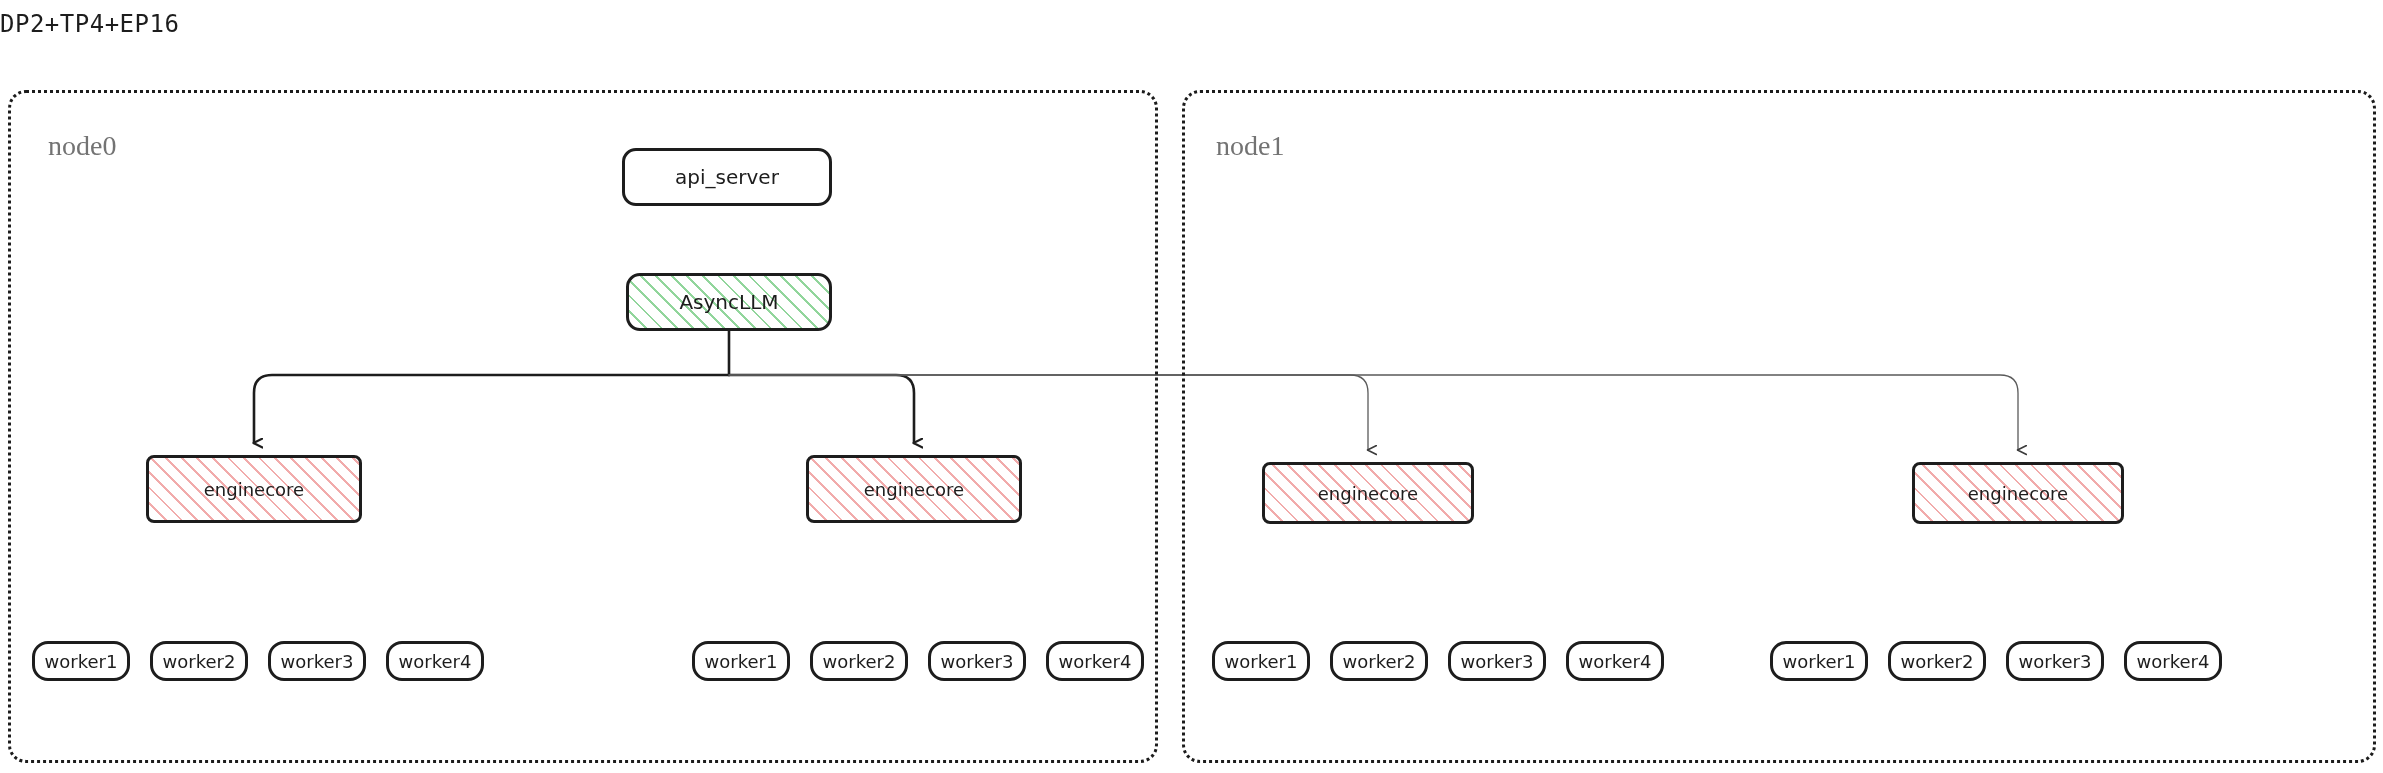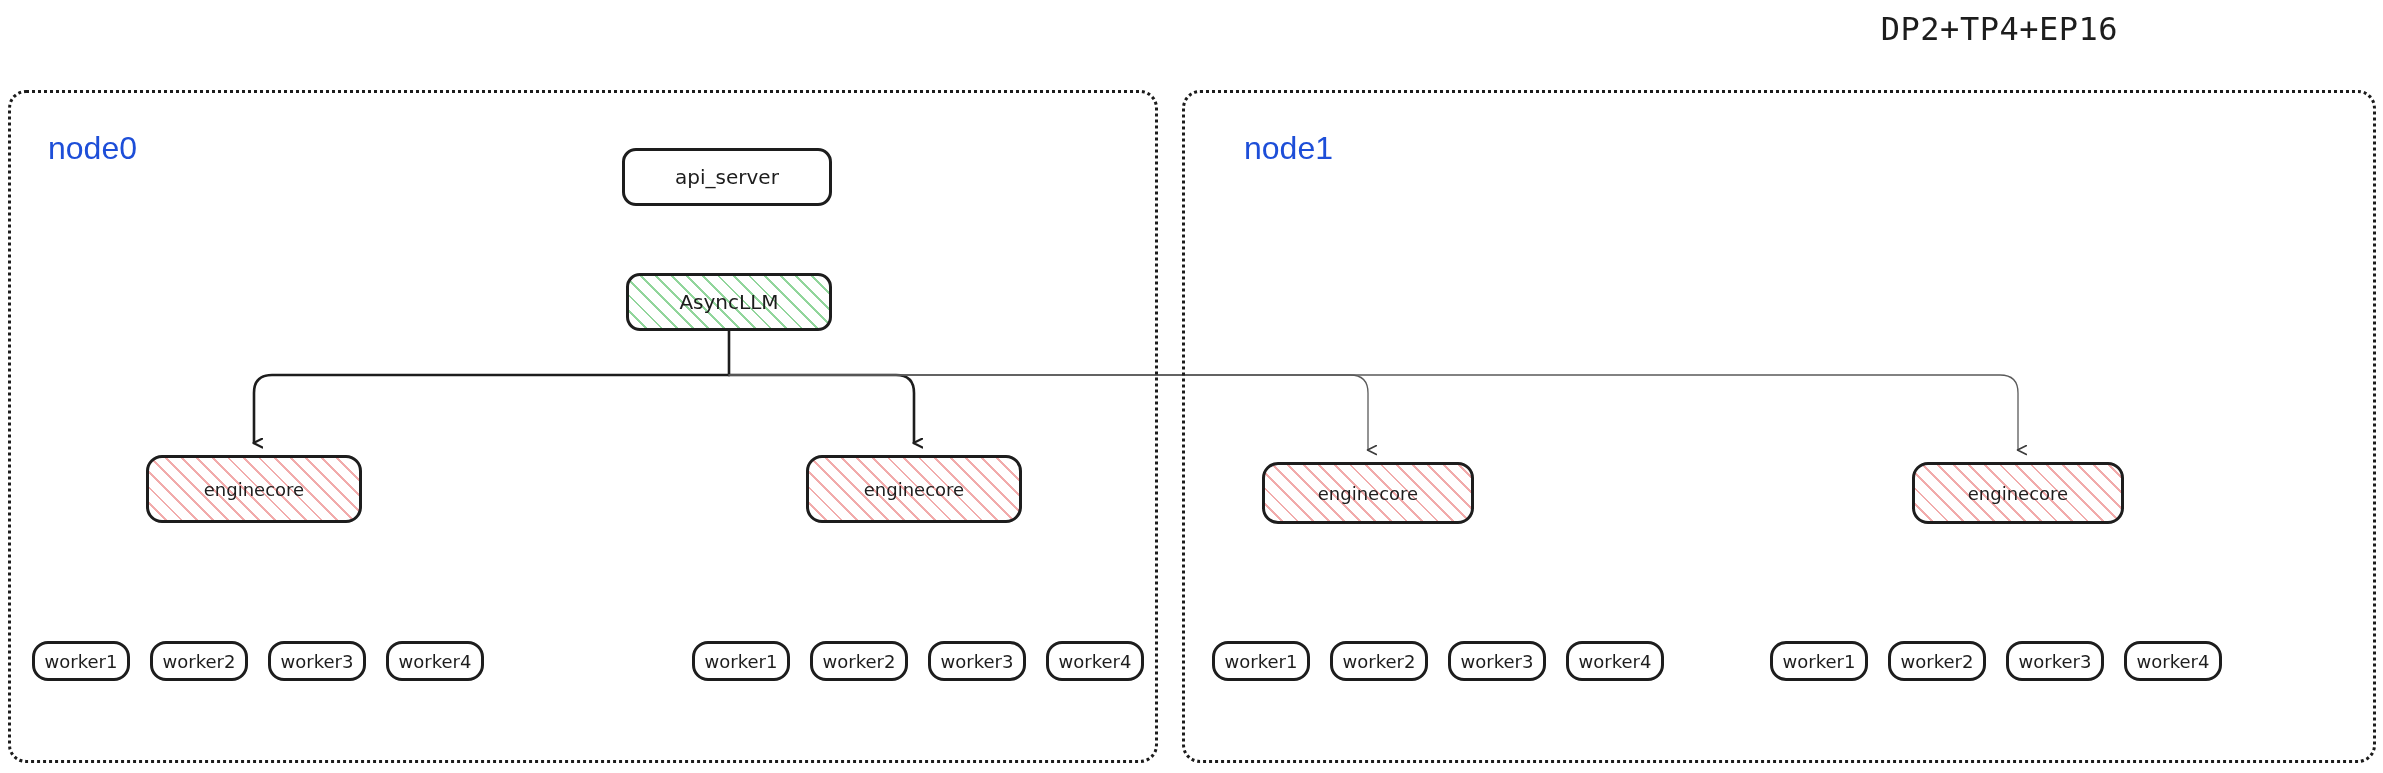--- a/index.html
+++ b/index.html
@@ -9,41 +9,41 @@
     -webkit-font-smoothing:antialiased;
     overflow:hidden;
     position:relative;
   }
   #stage{position:relative;width:2383px;height:773px;}
 
   
   .title{
     position:absolute;
     left:0;top:10px;width:2118px;
-    text-align:right;
+    text-align:left;
     font-family:"DejaVu Sans Mono", monospace;
-    font-size:32px;
+    font-size:24px;
     color:#1d1d1d;
     letter-spacing:0.5px;
     white-space:nowrap;
   }
 
   
   .node{
     position:absolute;
     border:3px dotted #1c1c1c;
     border-radius:18px;
     box-sizing:border-box;
     background:transparent;
   }
   .node-label{
     position:absolute;
-    font-family:Liberation Sans, sans-serif;
-    font-size:32px;
-    color:#1d4ed8;
+    font-family:Liberation Serif, serif;
+    font-size:28px;
+    color:#737373;
     white-space:nowrap;
   }
 
   
   .box{
     position:absolute;
     box-sizing:border-box;
     border:3px solid #1d1d1d;
     display:flex;
     align-items:center;
@@ -64,21 +64,21 @@
     background-color:#ffffff;
     background-image:repeating-linear-gradient(
         45deg,
         rgba(126,206,138,0.85) 0px,
         rgba(126,206,138,0.85) 2px,
         rgba(255,255,255,0) 2px,
         rgba(255,255,255,0) 11px);
     margin-top:47px;
   }
   .box.engine{
-    border-radius:16px;
+    border-radius:8px;
     font-size:18px;
     background-color:#ffffff;
     background-image:repeating-linear-gradient(
         45deg,
         rgba(238,150,150,0.80) 0px,
         rgba(238,150,150,0.80) 2px,
         rgba(255,255,255,0) 2px,
         rgba(255,255,255,0) 11px);
   }
   .box.worker{
@@ -116,21 +116,21 @@
         <path d="M729,375 L896,375 Q914,375 914,393 L914,443" fill="none" stroke="#1d1d1d" stroke-width="2.6" stroke-linecap="round" marker-end="url(#ah-strong)"></path>
         <path d="M729,375 L1350,375 Q1368,375 1368,393 L1368,450" fill="none" stroke="#5a5a5a" stroke-width="1.3" stroke-linecap="round" marker-end="url(#ah-light)"></path>
         <path d="M729,375 L2000,375 Q2018,375 2018,393 L2018,450" fill="none" stroke="#5a5a5a" stroke-width="1.3" stroke-linecap="round" marker-end="url(#ah-light)"></path>
       </g>
   </svg>
 
   <div id="frames">
       <div class="node" style="left: 8px; top: 90px; width: 1150px; height: 673px;"></div>
       <div class="node-label" style="left: 48px; top: 130px;">node0</div>
       <div class="node" style="left: 1182px; top: 90px; width: 1194px; height: 673px;"></div>
-      <div class="node-label" style="left: 1244px; top: 130px;">node1</div>
+      <div class="node-label" style="left: 1216px; top: 130px;">node1</div>
     </div>
   <div id="boxes">
       <div class="box api" style="left: 622px; top: 148px; width: 210px; height: 58px;">api_server</div>
       <div class="box async" style="left: 626px; top: 226px; width: 206px; height: 58px;">AsyncLLM</div>
       <div class="box engine" style="left: 146px; top: 455px; width: 216px; height: 68px;">enginecore</div>
       <div class="box engine" style="left: 806px; top: 455px; width: 216px; height: 68px;">enginecore</div>
       <div class="box engine" style="left: 1262px; top: 462px; width: 212px; height: 62px;">enginecore</div>
       <div class="box engine" style="left: 1912px; top: 462px; width: 212px; height: 62px;">enginecore</div>
       <div class="box worker plain" style="left: 32px; top: 641px; width: 98px; height: 40px;">worker1</div>
       <div class="box worker plain" style="left: 150px; top: 641px; width: 98px; height: 40px;">worker2</div>

